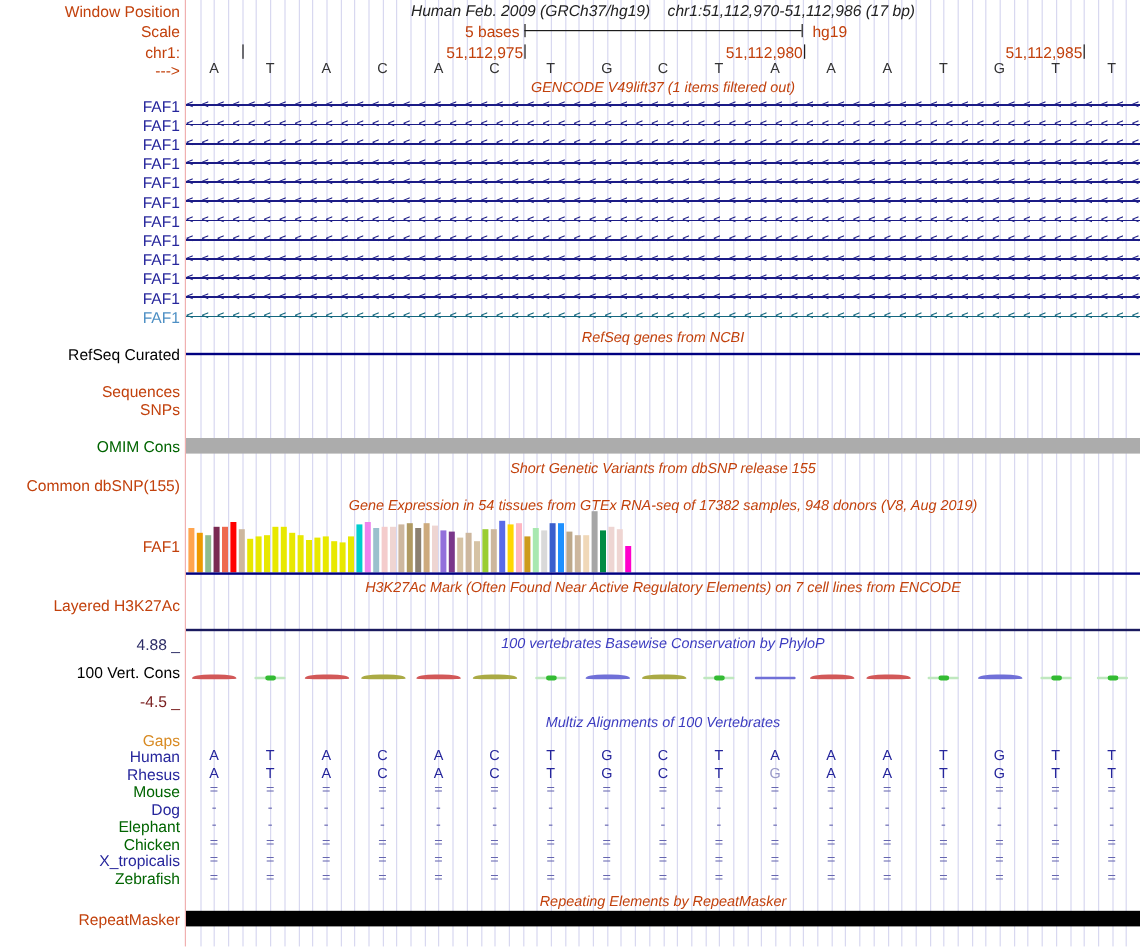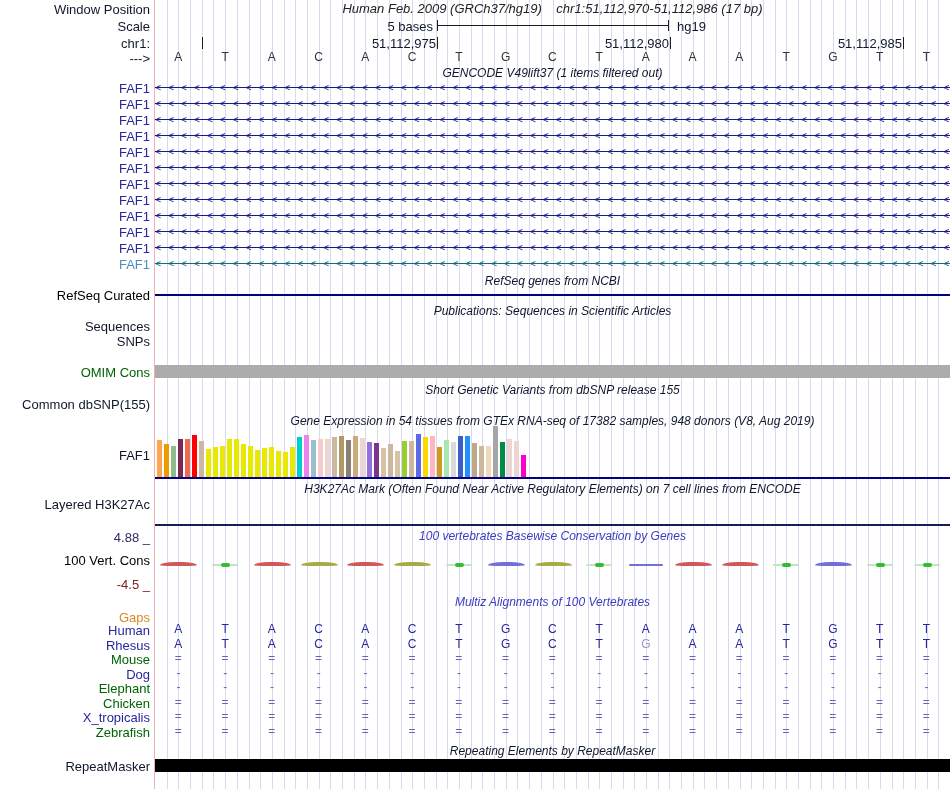--- a/index.html
+++ b/index.html
@@ -3,21 +3,21 @@
 <meta charset="utf-8">
 <style>
   html,body{margin:0;padding:0;background:#fff;}
   .browser{
     position:relative;width:950px;height:789px;background:#fff;overflow:hidden;
     font-family:"Liberation Sans","DejaVu Sans",sans-serif;font-size:13px;color:#222;
   }
   .abs{position:absolute;}
   .lbl{position:absolute;left:0;width:150px;text-align:right;white-space:nowrap;font-size:13px;line-height:13px;}
   .title{position:absolute;left:155px;width:795px;text-align:center;font-size:12px;line-height:13px;white-space:nowrap;font-style:italic;}
-  .lbl-black{color:#0f172a;}
+  .lbl-black{color:#c2410c;}
   .lbl-blue{color:#000000;}
   .lbl-green{color:#006400;}
   .lbl-orange{color:#d88a22;}
   .lbl-darkred{color:#7a2020;}
   .lbl-darknavy{color:#2d2d66;}
   .t-green{color:#006400;}
   .t-blue{color:#3c3cc0;}
   .gridline{position:absolute;top:0;bottom:0;width:1px;background:#d8d8f0;}
   .pinkline{position:absolute;top:0;bottom:0;left:154px;width:1px;background:#f0b0b0;}
   .hline{position:absolute;left:155px;width:795px;}
@@ -208,21 +208,20 @@
       <div style="position: absolute; left: 0px; top: 178px; width: 150px; text-align: right; color: rgb(77, 143, 196); font-size: 13px; line-height: 13px;">FAF1</div>
       <div class="generow" style="position: absolute; left: 155px; top: 176px; width: 795px; height: 16px; overflow: hidden;">
         <span class="arrows" style="color: rgb(21, 104, 127); background: linear-gradient(transparent 7px, rgb(21, 104, 127) 7px, rgb(21, 104, 127) 8.5px, transparent 8.5px);">&lt;&lt;&lt;&lt;&lt;&lt;&lt;&lt;&lt;&lt;&lt;&lt;&lt;&lt;&lt;&lt;&lt;&lt;&lt;&lt;&lt;&lt;&lt;&lt;&lt;&lt;&lt;&lt;&lt;&lt;&lt;&lt;&lt;&lt;&lt;&lt;&lt;&lt;&lt;&lt;&lt;&lt;&lt;&lt;&lt;&lt;&lt;&lt;&lt;&lt;&lt;&lt;&lt;&lt;&lt;&lt;&lt;&lt;&lt;&lt;&lt;&lt;&lt;&lt;&lt;&lt;&lt;&lt;&lt;&lt;</span>
       </div>
     </div>
 
   <div class="title lbl-black" style="top:275px;">RefSeq genes from NCBI</div>
   <div class="lbl lbl-blue" style="top:289px;">RefSeq Curated</div>
   <div class="hline" style="top:294px;height:1.5px;background:#000080;"></div>
 
-  <div class="title lbl-black" style="top:305px;">Publications: Sequences in Scientific Articles</div>
   <div class="lbl lbl-black" style="top:320px;">Sequences</div>
   <div class="lbl lbl-black" style="top:335px;">SNPs</div>
 
   <div class="lbl lbl-green" style="top:366px;">OMIM Cons</div>
   <div class="hline" style="top:365px;height:13px;background:#acacac;"></div>
 
   <div class="title lbl-black" style="top:384px;">Short Genetic Variants from dbSNP release 155</div>
   <div class="lbl lbl-black" style="top:398px;">Common dbSNP(155)</div>
 
   <div class="title lbl-black" style="top:415px;">Gene Expression in 54 tissues from GTEx RNA-seq of 17382 samples, 948 donors (V8, Aug 2019)</div>
@@ -282,21 +281,21 @@
       <div class="gtex-bar" style="left: 357px; height: 36px; background: rgb(239, 213, 210);"></div>
       <div class="gtex-bar" style="left: 364px; height: 22px; background: rgb(255, 0, 204);"></div>
     </div>
   <div class="hline" style="top:477px;height:2px;background:#000080;"></div>
 
   <div class="title lbl-black" style="top:483px;">H3K27Ac Mark (Often Found Near Active Regulatory Elements) on 7 cell lines from ENCODE</div>
   <div class="lbl lbl-black" style="top:498px;">Layered H3K27Ac</div>
   <div class="hline" style="top:524px;height:2px;background:#1a1a5e;"></div>
 
   <div class="lbl lbl-darknavy" style="top:531px;">4.88 _</div>
-  <div class="title t-blue" style="top:530px;">100 vertebrates Basewise Conservation by Genes</div>
+  <div class="title t-blue" style="top:530px;">100 vertebrates Basewise Conservation by PhyloP</div>
   <div class="lbl lbl-blue" style="top:554px;">100 Vert. Cons</div>
   <div class="markrow" style="top:561px;">
       <div class="mark " style="left: 5.4px; top: 1px; width: 37px; height: 4px; background: rgb(210, 88, 88); border-radius: 50% 50% 40% 40% / 100% 100% 20% 20%;"></div>
       <div class="mark " style="left: 57.1px; top: 3px; width: 26px; height: 1.5px; background: rgb(191, 232, 191);"></div>
       <div class="mark " style="left: 66.1px; top: 2px; width: 9px; height: 4px; background: rgb(51, 187, 51);"></div>
       <div class="mark " style="left: 98.9px; top: 1px; width: 37px; height: 4px; background: rgb(210, 88, 88); border-radius: 50% 50% 40% 40% / 100% 100% 20% 20%;"></div>
       <div class="mark " style="left: 145.7px; top: 1px; width: 37px; height: 4px; background: rgb(170, 170, 68); border-radius: 50% 50% 40% 40% / 100% 100% 20% 20%;"></div>
       <div class="mark " style="left: 192.4px; top: 1px; width: 37px; height: 4px; background: rgb(210, 88, 88); border-radius: 50% 50% 40% 40% / 100% 100% 20% 20%;"></div>
       <div class="mark " style="left: 239.2px; top: 1px; width: 37px; height: 4px; background: rgb(170, 170, 68); border-radius: 50% 50% 40% 40% / 100% 100% 20% 20%;"></div>
       <div class="mark " style="left: 291px; top: 3px; width: 26px; height: 1.5px; background: rgb(191, 232, 191);"></div>

